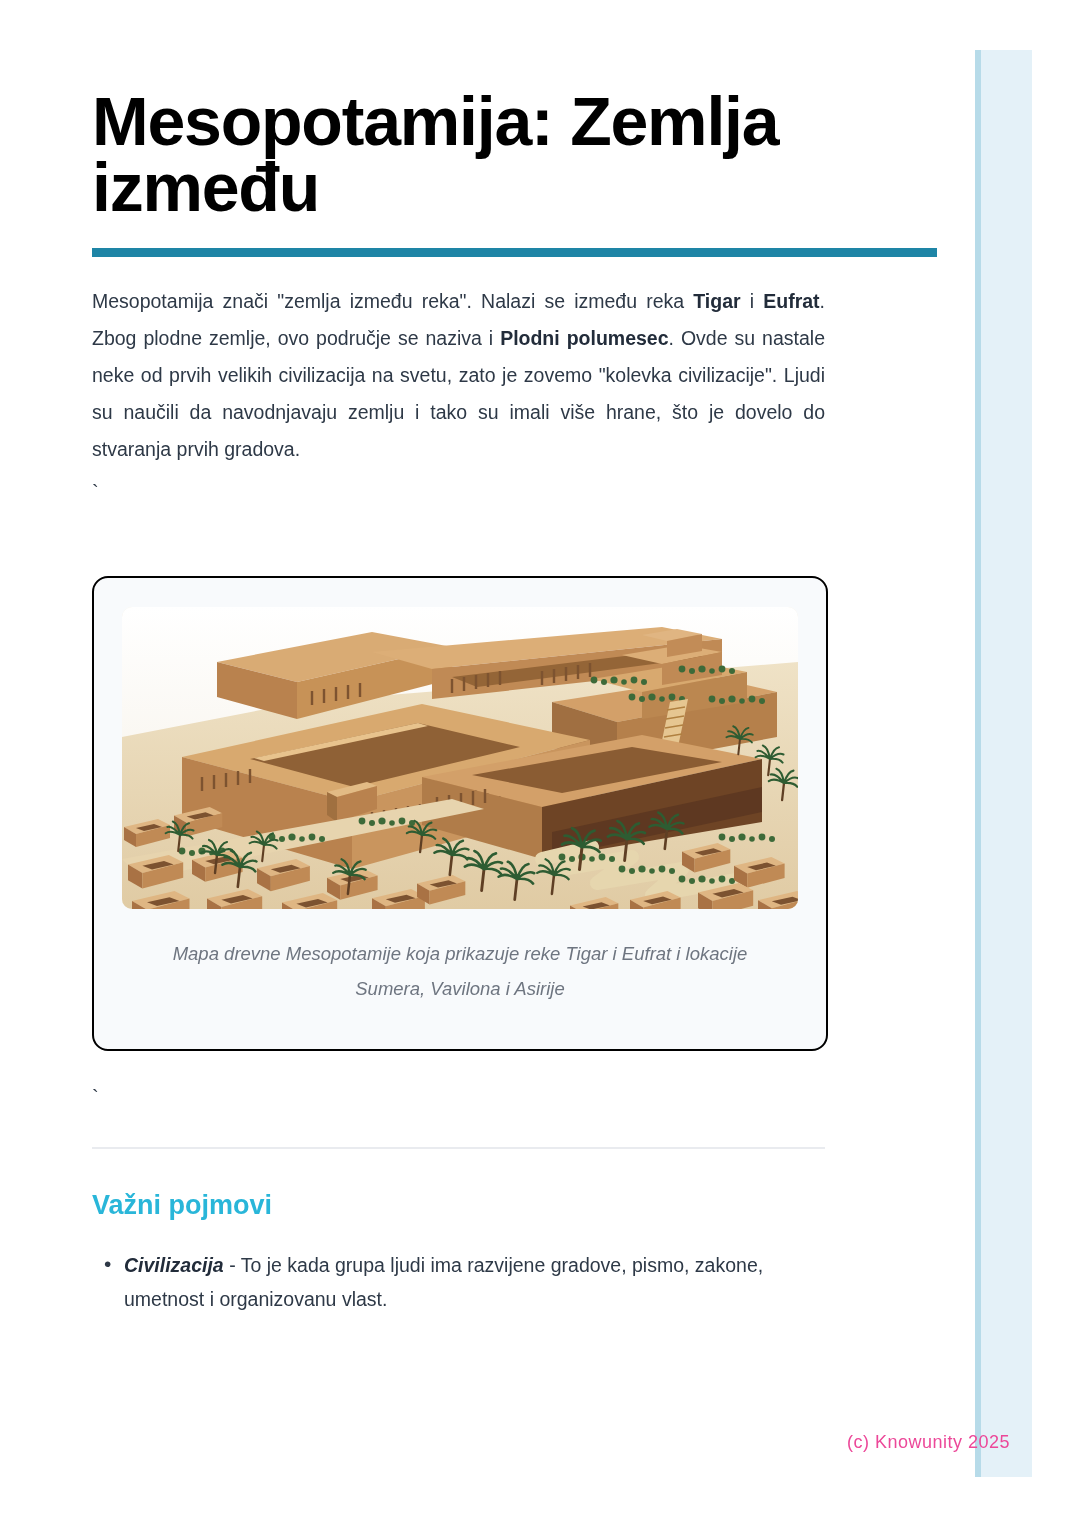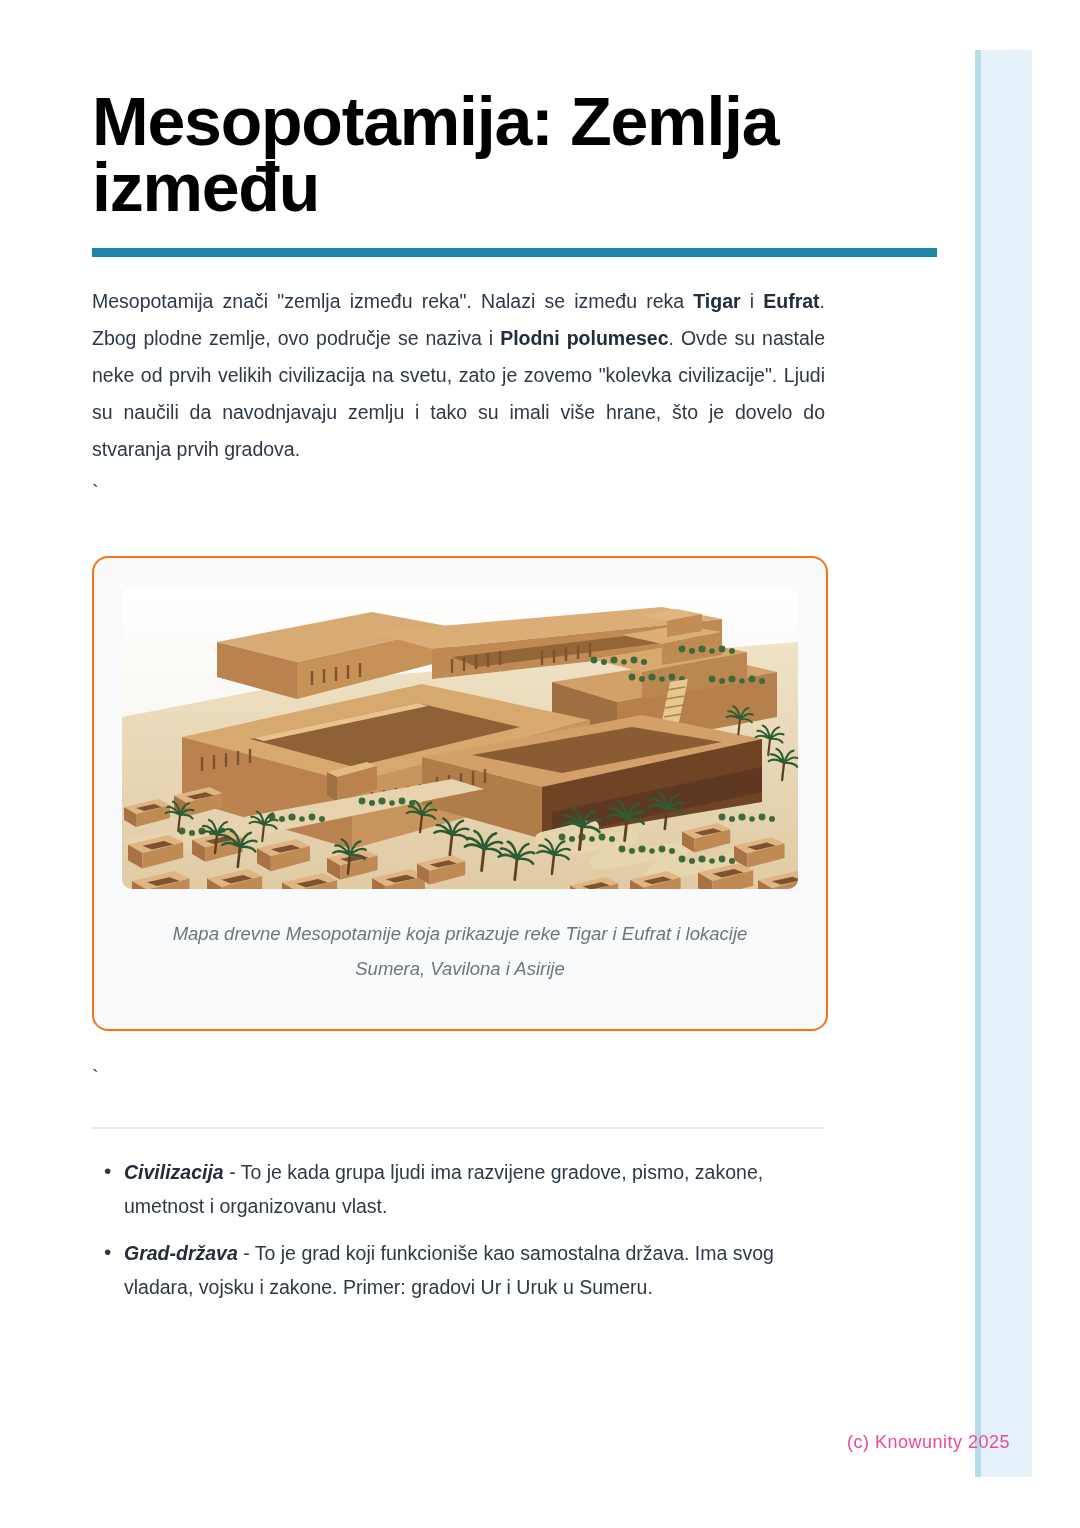--- a/index.html
+++ b/index.html
@@ -22,22 +22,22 @@
   h2.section-heading{font-size:27px;font-weight:700;color:#29b6d9;margin:0;line-height:33px;}
   #intro-heading{margin-top:47px;}
   .body-paragraph{
     margin:26px 0 0;width:733px;font-size:19.5px;line-height:37px;
     color:#2e3947;text-align:justify;
   }
   .body-paragraph strong{font-weight:700;color:#222c3a;}
   .stray-tick{margin-top:10px;font-size:20px;line-height:28px;color:#2e3947;}
   .stray-tick.second{margin-top:32px;}
   .figure-card{
-    margin-top:50px;width:736px;height:475px;box-sizing:border-box;
-    border:2px solid #f97316;border-radius:16px;background:#f8fafc;
+    margin-top:70px;width:736px;height:475px;box-sizing:border-box;
+    border:2px solid #000000;border-radius:16px;background:#f8fafc;
     padding:29px 28px 16px;
   }
   .figure-image{
     width:676px;height:302px;border-radius:10px;overflow:hidden;background:#f3ede1;
   }
   .figure-image svg{display:block;}
   .figure-caption{
     margin-top:27px;font-style:italic;font-size:18.5px;line-height:35px;
     color:#6e7580;text-align:center;padding:0 40px;
   }
@@ -215,21 +215,21 @@
         <use href="#palm" transform="translate(58,228) scale(0.9)"></use>
       </svg>
     </div>
     <figcaption class="figure-caption">Mapa drevne Mesopotamije koja prikazuje reke Tigar i Eufrat i lokacije Sumera, Vavilona i Asirije</figcaption>
   </figure>
 
   <div class="stray-tick second">`</div>
 
   <div class="divider"></div>
 
+  <h2 class="section-heading" id="terms-heading">Važni pojmovi</h2>
 
   <ul class="terms-list">
     <li><span class="term">Civilizacija</span> <span>- To je kada grupa ljudi ima razvijene gradove, pismo, zakone, umetnost i organizovanu vlast.</span></li>
-    <li><span class="term">Grad-država</span> <span>- To je grad koji funkcioniše kao samostalna država. Ima svog vladara, vojsku i zakone. Primer: gradovi Ur i Uruk u Sumeru.</span></li>
   </ul>
 
 </div>
 
 <div class="page-footer">(c) Knowunity 2025</div>
 
 </body></html>

